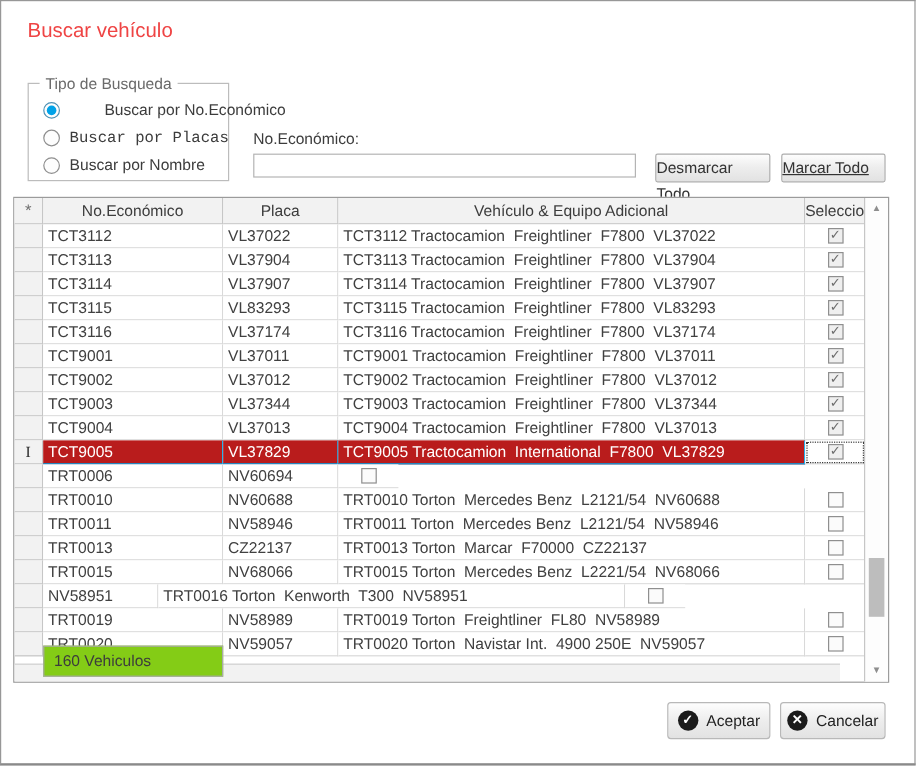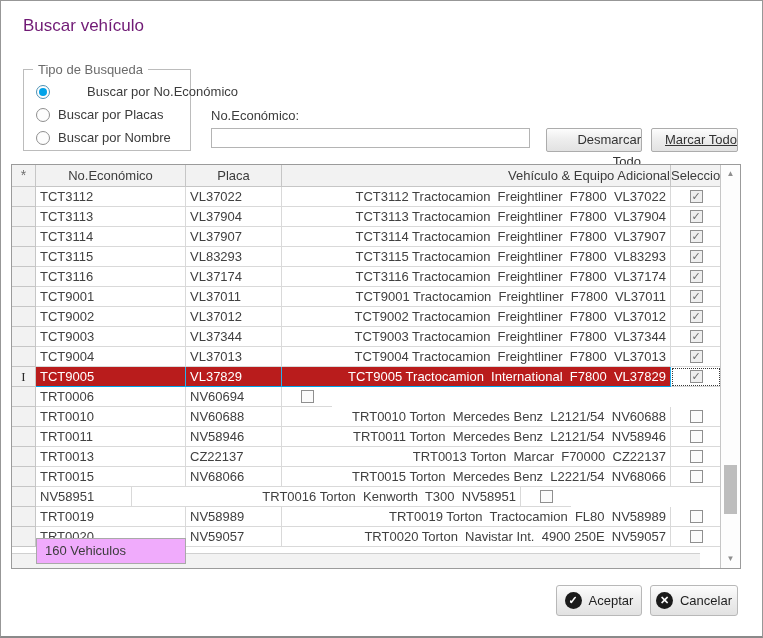--- a/index.html
+++ b/index.html
@@ -8,21 +8,21 @@
     position: relative;
     font-family: "Liberation Sans", "DejaVu Sans", sans-serif;
     background: #ffffff;
     border: 1px solid #979797;
     border-bottom: 2px solid #8a8a8a;
     overflow: hidden;
     color: #3c3c3c;
   }
   .title {
     position: absolute; left: 22px; top: 15px;
-    font-size: 17px; color: #701a75;
+    font-size: 17px; color: #ef4444;
   }
   
   .groupbox {
     position: absolute; left: 22px; top: 68px; width: 168px; height: 82px;
     border: 1px solid #bcbcbc;
   }
   .groupbox .legend {
     position: absolute; top: -8px; left: 9px;
     background: #ffffff; padding: 0 5px;
     font-size: 13px; color: #6b6b6b; white-space: nowrap;
@@ -45,21 +45,21 @@
   .field-label { position: absolute; left: 210px; top: 107px; font-size: 13px; color: #3c3c3c; }
   .text-input {
     position: absolute; left: 210px; top: 127px; width: 319px; height: 20px;
     border: 1px solid #b4b4b4; background: #ffffff; font-size: 13px; padding: 0 4px;
     font-family: "Liberation Sans", sans-serif;
   }
   .top-btn {
     position: absolute; top: 127px; height: 24px;
     background: linear-gradient(#fdfdfd, #eeeeee 45%, #e2e2e2);
     border: 1px solid #acacac; border-radius: 2px;
-    font-size: 13px; color: #333333; text-align: right; line-height: 22px;
+    font-size: 13px; color: #333333; text-align: left; line-height: 22px;
     cursor: default;
   }
   .btn-desmarcar { left: 545px; width: 96px; }
   .btn-marcar { left: 650px; width: 87px; text-decoration: underline; }
   
   .grid {
     position: absolute; left: 10px; top: 163px; width: 730px; height: 405px;
     border: 1px solid #9b9b9b; background: #ffffff;
   }
   .grid-inner { position: absolute; left: 0; top: 0; right: 20px; bottom: 0; overflow: hidden; }
@@ -76,21 +76,21 @@
     overflow: hidden; white-space: pre; flex: 0 0 auto; background: #ffffff;
   }
   .c-sel {
     background: #f2f2f2; border-right: 1px solid #c6c6c6; border-bottom: 1px solid #c6c6c6;
     text-align: center; padding: 0;
     font-family: "Liberation Serif", serif; font-size: 13px; color: #2b2b2b;
   }
   .w-rowsel { width: 24px; }
   .w-eco { width: 150px; }
   .w-placa { width: 96px; }
-  .w-veh { width: 389px; text-align: right; }
+  .w-veh { width: 389px; }
   .w-chk { width: 50px; }
   .c-chk { display: flex; align-items: center; justify-content: center; padding: 0; }
   .checkbox {
     width: 13px; height: 13px; border: 1px solid #8f8f8f; background: #fbfbfb;
     display: flex; align-items: center; justify-content: center;
   }
   .checkbox.checked { background: #efefef; }
   .checkbox.checked::after { content: "✓"; font-size: 11px; font-weight: bold; color: #6e6e6e; line-height: 1; }
   .row.selected .cell.data { background: #b91c1c; color: #ffffff; border-bottom-color: #00a2e8; border-right-color: #29b2ec; }
   .row.selected .c-chk { outline: 1px dotted #3a3a3a; outline-offset: -2px; }
@@ -107,21 +107,21 @@
   .arrow-up { top: 1px; }
   .arrow-down { bottom: 1px; }
   .scroll-thumb { position: absolute; left: 3px; top: 300px; width: 13px; height: 49px; background: #bdbdbd; }
   
   .grid-strip {
     position: absolute; left: 0; right: 20px; bottom: 0; height: 15px;
     background: #f2f2f2; border-top: 1px solid #d0d0d0;
   }
   .status-box {
     position: absolute; left: 35px; top: 537px; width: 150px; height: 26px;
-    background: #f0abfc; border: 1px solid #a9a9a9;
+    background: #84cc16; border: 1px solid #a9a9a9;
     font-size: 13px; color: #3c3c3c; line-height: 24px; padding: 0 8px;
     z-index: 5;
   }
   
   .bottom-btn {
     position: absolute; top: 584px; height: 31px;
     background: linear-gradient(#fdfdfd, #ededed 50%, #e2e2e2);
     border: 1px solid #b8b8b8; border-radius: 3px;
     display: flex; align-items: center; justify-content: center; gap: 7px;
     font-size: 13px; color: #1f1f1f; cursor: default;
@@ -138,21 +138,21 @@
 <body>
 
 <div class="title">Buscar vehículo</div>
 
 <div class="groupbox">
   <span class="legend">Tipo de Busqueda</span>
   <div class="radio-row" style="top:14px;gap:37px;">
     <span class="radio on"></span>
     <span class="label">Buscar por No.Económico</span>
   </div>
-  <div class="radio-row" style="top:37px;">
+  <div class="radio-row" style="top:37px;font-family:Liberation Mono, monospace;">
     <span class="radio"></span>
     <span class="label">Buscar por Placas</span>
   </div>
   <div class="radio-row" style="top:60px;">
     <span class="radio"></span>
     <span class="label">Buscar por Nombre</span>
   </div>
 </div>
 
 <div class="field-label">No.Económico:</div>
@@ -309,21 +309,21 @@
     <div class="cell data w-placa">NV58951</div>
     <div class="cell data w-veh">TRT0016 Torton  Kenworth  T300  NV58951</div>
     <div class="cell c-chk w-chk" style="border-right:none;">
       <span class="checkbox"></span>
     </div>
   </div>
         <div class="row">
     <div class="cell c-sel w-rowsel"><span class="row-indicator"></span></div>
     <div class="cell data w-eco">TRT0019</div>
     <div class="cell data w-placa">NV58989</div>
-    <div class="cell data w-veh">TRT0019 Torton  Tractocamion  FL80  NV58989</div>
+    <div class="cell data w-veh">TRT0019 Torton  Freightliner  FL80  NV58989</div>
     <div class="cell c-chk w-chk" style="border-right:none;">
       <span class="checkbox"></span>
     </div>
   </div>
         <div class="row">
     <div class="cell c-sel w-rowsel"><span class="row-indicator"></span></div>
     <div class="cell data w-eco">TRT0020</div>
     <div class="cell data w-placa">NV59057</div>
     <div class="cell data w-veh">TRT0020 Torton  Navistar Int.  4900 250E  NV59057</div>
     <div class="cell c-chk w-chk" style="border-right:none;">

